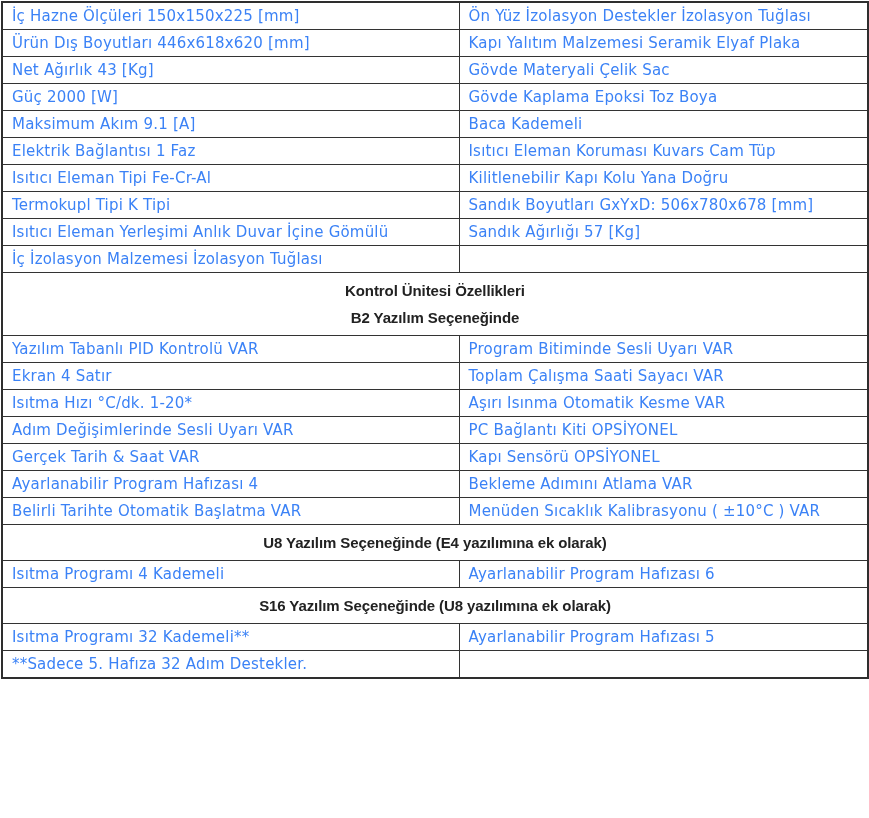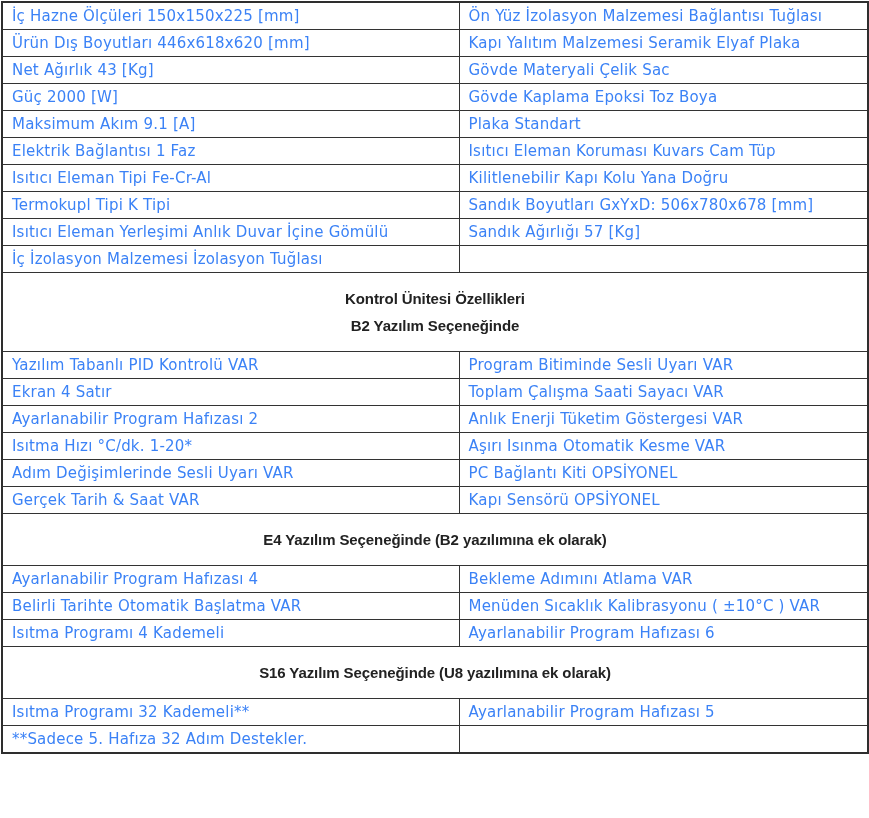--- a/index.html
+++ b/index.html
@@ -38,58 +38,58 @@
   td.hdr {
     border: 1px solid #333333;
     text-align: center;
     vertical-align: middle;
     font-family: "Liberation Sans", sans-serif;
     font-weight: 700;
     font-size: 15px;
     color: #222222;
     letter-spacing: -0.1px;
     height: 26px;
-    padding: 12px;
+    padding: 4px;
   }
   td.hdr.hdr2 {
     height: 54px;
   }
   td.hdr div {
     line-height: 27px;
   }
 </style>
 </head>
 <body>
 
 <div class="table-wrap">
   <table class="spec-table">
     <colgroup>
       <col class="c-left">
       <col class="c-right">
     </colgroup>
     <tbody>
         <tr>
           <td class="cell">İç Hazne Ölçüleri 150x150x225 [mm]</td>
-          <td class="cell">Ön Yüz İzolasyon Malzemesi Bağlantısı Tuğlası</td>
+          <td class="cell">Ön Yüz İzolasyon Destekler İzolasyon Tuğlası</td>
         </tr>
         <tr>
           <td class="cell">Ürün Dış Boyutları 446x618x620 [mm]</td>
           <td class="cell">Kapı Yalıtım Malzemesi Seramik Elyaf Plaka</td>
         </tr>
         <tr>
           <td class="cell">Net Ağırlık 43 [Kg]</td>
           <td class="cell">Gövde Materyali Çelik Sac</td>
         </tr>
         <tr>
           <td class="cell">Güç 2000 [W]</td>
           <td class="cell">Gövde Kaplama Epoksi Toz Boya</td>
         </tr>
         <tr>
           <td class="cell">Maksimum Akım 9.1 [A]</td>
-          <td class="cell">Plaka Standart</td>
+          <td class="cell">Baca Kademeli</td>
         </tr>
         <tr>
           <td class="cell">Elektrik Bağlantısı 1 Faz</td>
           <td class="cell">Isıtıcı Eleman Koruması Kuvars Cam Tüp</td>
         </tr>
         <tr>
           <td class="cell">Isıtıcı Eleman Tipi Fe-Cr-Al</td>
           <td class="cell">Kilitlenebilir Kapı Kolu Yana Doğru</td>
         </tr>
         <tr>
@@ -112,47 +112,43 @@
         </tr>
         <tr>
           <td class="cell">Yazılım Tabanlı PID Kontrolü VAR</td>
           <td class="cell">Program Bitiminde Sesli Uyarı VAR</td>
         </tr>
         <tr>
           <td class="cell">Ekran 4 Satır</td>
           <td class="cell">Toplam Çalışma Saati Sayacı VAR</td>
         </tr>
         <tr>
-          <td class="cell">Ayarlanabilir Program Hafızası 2</td>
-          <td class="cell">Anlık Enerji Tüketim Göstergesi VAR</td>
-        </tr>
-        <tr>
           <td class="cell">Isıtma Hızı °C/dk. 1-20*</td>
           <td class="cell">Aşırı Isınma Otomatik Kesme VAR</td>
         </tr>
         <tr>
           <td class="cell">Adım Değişimlerinde Sesli Uyarı VAR</td>
           <td class="cell">PC Bağlantı Kiti OPSİYONEL</td>
         </tr>
         <tr>
           <td class="cell">Gerçek Tarih &amp; Saat VAR</td>
           <td class="cell">Kapı Sensörü OPSİYONEL</td>
         </tr>
         <tr>
-          <td colspan="2" class="hdr">
-            <div>E4 Yazılım Seçeneğinde (B2 yazılımına ek olarak)</div>
-          </td>
-        </tr>
-        <tr>
           <td class="cell">Ayarlanabilir Program Hafızası 4</td>
           <td class="cell">Bekleme Adımını Atlama VAR</td>
         </tr>
         <tr>
           <td class="cell">Belirli Tarihte Otomatik Başlatma VAR</td>
           <td class="cell">Menüden Sıcaklık Kalibrasyonu ( ±10°C ) VAR</td>
+        </tr>
+        <tr>
+          <td colspan="2" class="hdr">
+            <div>U8 Yazılım Seçeneğinde (E4 yazılımına ek olarak)</div>
+          </td>
         </tr>
         <tr>
           <td class="cell">Isıtma Programı 4 Kademeli</td>
           <td class="cell">Ayarlanabilir Program Hafızası 6</td>
         </tr>
         <tr>
           <td colspan="2" class="hdr">
             <div>S16 Yazılım Seçeneğinde (U8 yazılımına ek olarak)</div>
           </td>
         </tr>

